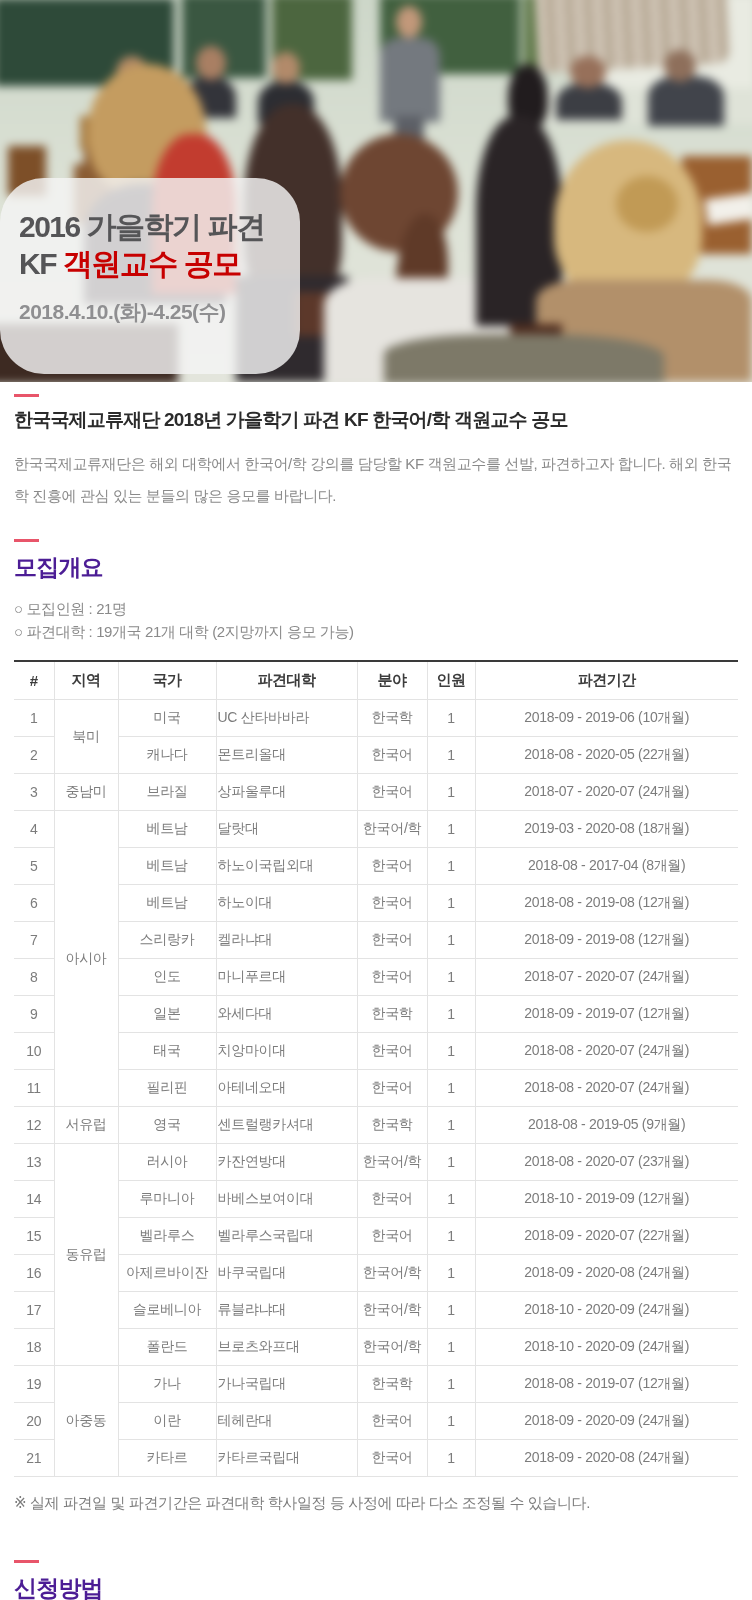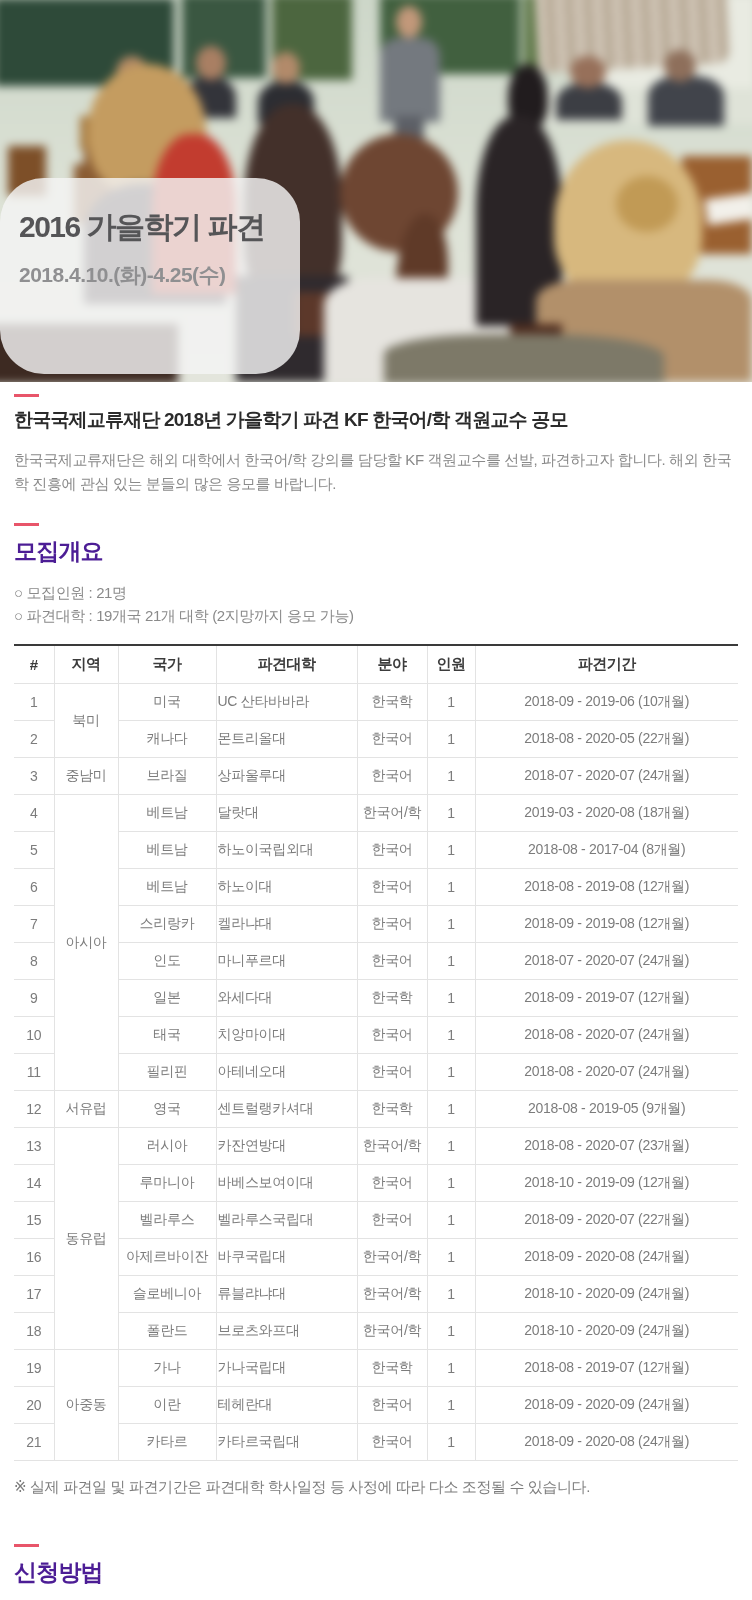--- a/index.html
+++ b/index.html
@@ -78,21 +78,21 @@
   .hero-date{margin-top:16px;font-size:21px;font-weight:600;color:#8f8f91;letter-spacing:-0.5px;}
 
   
   .content{padding:0 14px;}
   .dash{width:25px;height:3px;background:#e8556a;}
   .d1{margin-top:12px;}
   .d2{margin-top:27px;}
   .d3{margin-top:46px;}
   h1.sec{font-size:19px;font-weight:700;color:#2b2b2b;letter-spacing:-0.8px;margin:10px 0 0 0;}
   h2.sec{font-size:23px;font-weight:700;color:#4c1d95;letter-spacing:-0.8px;margin:10px 0 0 0;}
-  .intro-body{margin-top:15px;font-size:15px;color:#8a8a8a;line-height:24px;letter-spacing:-0.4px;}
+  .intro-body{margin-top:15px;font-size:15px;color:#8a8a8a;line-height:32px;letter-spacing:-0.4px;}
   .list{margin-top:14px;}
   .list .line{font-size:15px;color:#8a8a8a;line-height:23px;letter-spacing:-0.4px;}
   .starnotes .line{font-size:15px;color:#8a8a8a;line-height:23px;letter-spacing:-0.4px;padding-left:27px;}
   .starnotes .line.strong{color:#4a4a4a;font-weight:700;text-decoration:underline;}
 
   
   table.disp{width:100%;border-collapse:collapse;table-layout:fixed;margin-top:17px;
     border-top:2px solid #3a3a3a;border-bottom:1px solid #b5b5b5;}
   table.disp th{height:35px;font-size:15px;font-weight:700;color:#3c3c3c;
     border:1px solid #e3e3e3;border-top:none;letter-spacing:-0.5px;}
@@ -155,20 +155,21 @@
       <div class="ph-blk"></div>
       <div class="ph-bl2"></div>
         <div class="ph-bun"></div>
         <div class="ph-bl2b"></div>
       <div class="ph-dsk1"></div>
         <div class="ph-dskB"></div>
       <div class="ph-jack"></div>
     </div>
     <div class="hero-card">
       <div class="hero-t1">2016 가을학기 파견</div>
+      <div class="hero-t2"><span>KF </span><span class="red">객원교수 공모</span></div>
       <div class="hero-date">2018.4.10.(화)-4.25(수)</div>
     </div>
   </div>
 
   <div class="content">
 
     <div class="dash d1"></div>
     <h1 class="sec">한국국제교류재단 2018년 가을학기 파견 KF 한국어/학 객원교수 공모</h1>
     <div class="intro-body">한국국제교류재단은 해외 대학에서 한국어/학 강의를 담당할 KF 객원교수를 선발, 파견하고자 합니다. 해외 한국학 진흥에 관심 있는 분들의 많은 응모를 바랍니다.</div>
 

